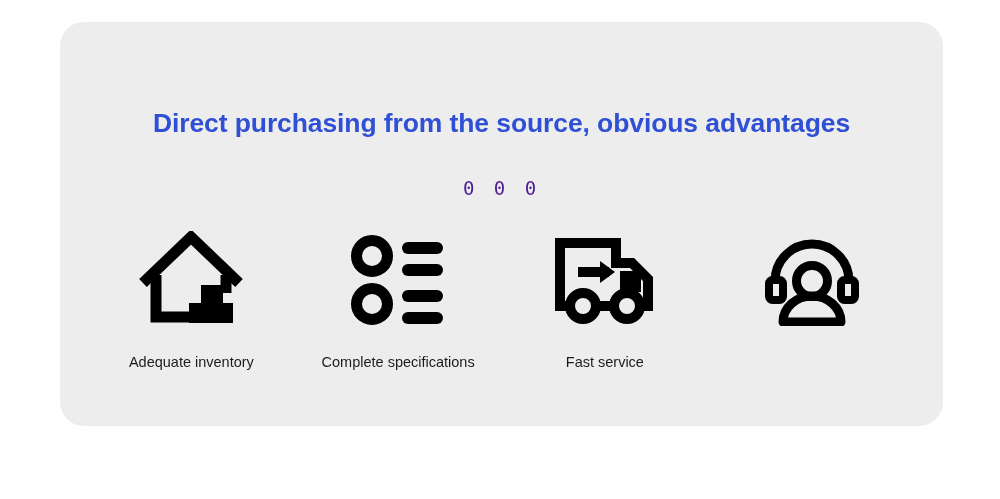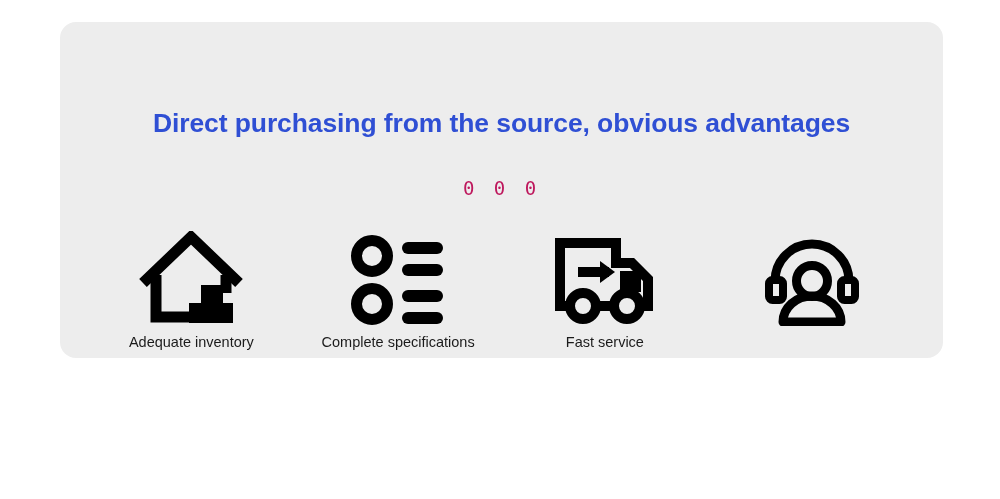--- a/index.html
+++ b/index.html
@@ -17,23 +17,23 @@
     position: relative;
     width: 1000px;
     height: 499px;
     background: #ffffff;
   }
   .promo-card {
     position: absolute;
     left: 60px;
     top: 22px;
     width: 883px;
-    height: 336px;
+    height: 404px;
     background: #ededed;
-    border-radius: 16px;
+    border-radius: 24px;
     box-sizing: border-box;
   }
   .promo-title {
     position: absolute;
     left: 0;
     top: 86px;
     width: 883px;
     text-align: center;
     font-size: 26.5px;
     font-weight: bold;
@@ -41,21 +41,21 @@
     letter-spacing: -0.1px;
     white-space: nowrap;
   }
   .promo-divider {
     position: absolute;
     left: 0;
     top: 155px;
     width: 883px;
     text-align: center;
     font-size: 19px;
-    color: #be185d;
+    color: #4c1d95;
     letter-spacing: 4px;
     font-family: "DejaVu Sans Mono", monospace;
   }
   .features-row {
     position: absolute;
     left: 28px;
     top: 208px;
     width: 827px;
     display: flex;
     flex-direction: row;
@@ -71,21 +71,21 @@
   .feature-icon {
     height: 100px;
     display: flex;
     align-items: center;
     justify-content: center;
   }
   .feature-icon svg {
     display: block;
   }
   .feature-label {
-    margin-top: 4px;
+    margin-top: 24px;
     font-size: 14.5px;
     color: #1b1b1b;
     text-align: center;
     white-space: nowrap;
     line-height: 1.2;
   }
 </style>
 </head>
 <body>
 

